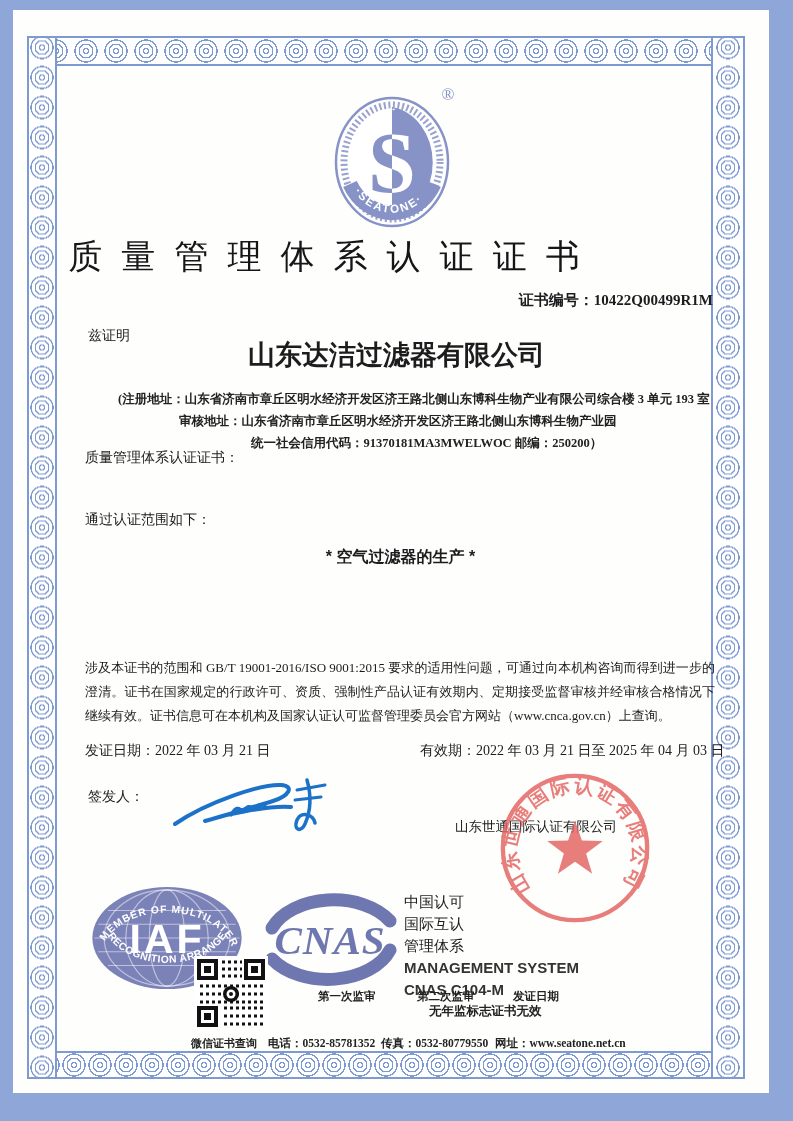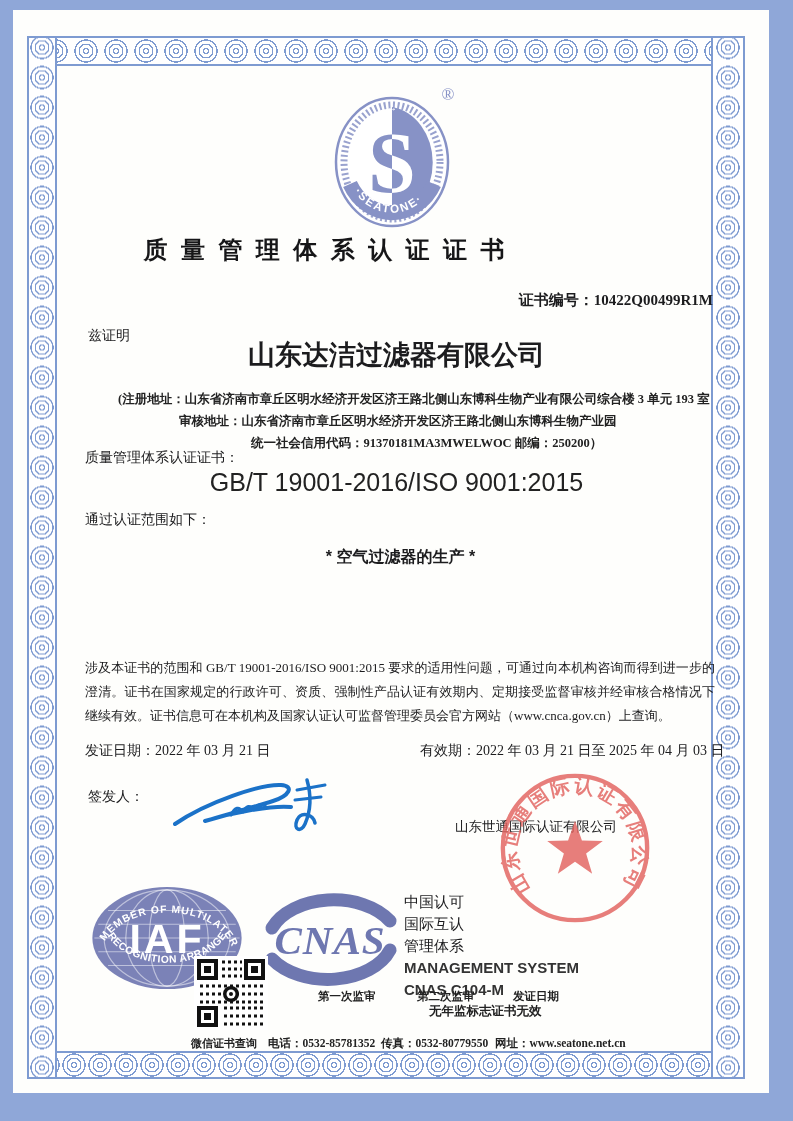--- a/index.html
+++ b/index.html
@@ -15,22 +15,22 @@
       rgba(255,255,255,0) 11.6px);
     background-size:30px 30px; background-position:center;
     border:2px solid #7e9bd1; }
   .band-t { left:27px; right:48px; top:36px;  height:30px; }
   .band-b { left:27px; right:48px; top:1051px; height:28px; background-size:26px 26px; }
   .band-l { left:27px;  width:30px; top:36px; bottom:42px; }
   .band-r { right:48px; width:34px; top:36px; bottom:42px; }
   .txt { position:absolute; color:#1c1c1e; white-space:nowrap; }
   .serif { font-family:"Liberation Serif","DejaVu Serif",serif; }
   .sans  { font-family:"Liberation Sans","DejaVu Sans",sans-serif; }
-  .title { top:234px; left:0; width:648px; text-align:center; font-size:24px;
-           letter-spacing:0.56em; text-indent:0.56em; color:#161618; font-weight:700; }
+  .title { top:234px; left:0; width:648px; text-align:center; font-size:34px;
+           letter-spacing:0.56em; text-indent:0.56em; color:#161618; font-weight:400; }
   .certno { top:291px; right:80px; font-size:15px; font-weight:bold; }
   .hereby { top:327px; left:88px; font-size:14px; }
   .company { top:337px; left:0; width:793px; text-align:center; font-size:27px; font-weight:bold; }
   .addr { font-size:12.5px; font-weight:bold; color:#222; }
   .std-label { top:449px; left:85px; font-size:14px; }
   .standard { top:468px; left:0; width:793px; text-align:center; font-size:25px; color:#222; }
   .scope-label { top:511px; left:85px; font-size:14px; }
   .scope { top:547px; left:4px; width:793px; text-align:center; font-size:16px; font-weight:bold; }
   .disclaimer { top:656px; left:85px; width:630px; font-size:13px; line-height:24px;
                 text-align:justify; white-space:normal; }
@@ -75,21 +75,20 @@
   <div class="txt serif certno">
     <span>证书编号：</span><span>10422Q00499R1M</span>
   </div>
 
   <div class="txt serif hereby">兹证明</div>
   <div class="txt sans company">山东达洁过滤器有限公司</div>
   <div class="txt serif addr" style="top:391px;left:118px;">(注册地址：山东省济南市章丘区明水经济开发区济王路北侧山东博科生物产业有限公司综合楼 3 单元 193 室</div>
   <div class="txt serif addr" style="top:413px;left:179px;">审核地址：山东省济南市章丘区明水经济开发区济王路北侧山东博科生物产业园</div>
   <div class="txt serif addr" style="top:435px;left:251px;">统一社会信用代码：91370181MA3MWELWOC  邮编：250200）</div>
   <div class="txt serif std-label">质量管理体系认证证书：</div>
-  <div class="txt sans standard">GB/T 19001-2016/ISO 9001:2015</div>
   <div class="txt serif scope-label">通过认证范围如下：</div>
   <div class="txt sans scope">* 空气过滤器的生产 *</div>
   <div class="txt serif disclaimer">涉及本证书的范围和 GB/T 19001-2016/ISO 9001:2015 要求的适用性问题，可通过向本机构咨询而得到进一步的澄清。证书在国家规定的行政许可、资质、强制性产品认证有效期内、定期接受监督审核并经审核合格情况下继续有效。证书信息可在本机构及国家认证认可监督管理委员会官方网站（www.cnca.gov.cn）上查询。</div>
 
   <div class="txt serif dates" style="top:742px;left:85px;">
     <span>发证日期：</span><span>2022 年 03 月 21 日</span>
   </div>
   <div class="txt serif dates" style="top:742px;left:420px;">
     <span>有效期：</span><span>2022 年 03 月 21 日至 2025 年 04 月 03 日</span>
   </div>

